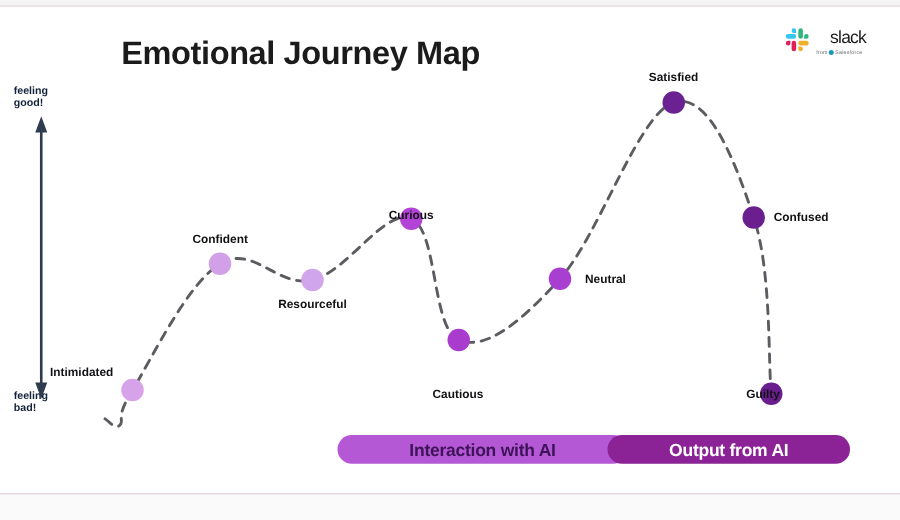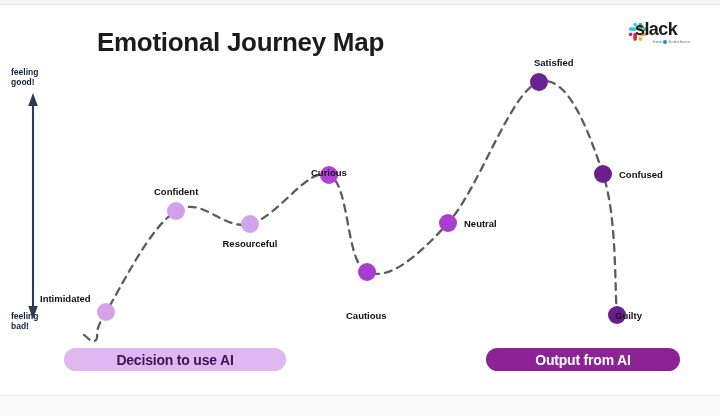--- a/index.html
+++ b/index.html
@@ -8,21 +8,21 @@
   #topline{position:absolute;left:0;top:0;width:720px;height:4px;background:#f4f4f5;border-bottom:1px solid #e6e6e8;}
   #botline{position:absolute;left:0;bottom:0;width:720px;height:20px;background:#fafafa;border-top:1px solid #e8e8ea;}
   #canvas{position:absolute;left:0;top:5px;width:720px;height:390px;background:#fff;}
 
   #title{position:absolute;left:97px;top:22px;font-size:26px;font-weight:700;color:#1b1b1b;
          letter-spacing:-0.3px;white-space:nowrap;}
 
   
   #slacklogo{position:absolute;left:628px;top:14px;width:66px;height:30px;}
   #slackmark{position:absolute;left:0px;top:3px;width:20px;height:20px;}
-  #slackword{position:absolute;left:7px;top:0px;font-size:18px;font-weight:700;color:#1b1b1b;
+  #slackword{position:absolute;left:36px;top:0px;font-size:14px;font-weight:400;color:#1b1b1b;
              letter-spacing:-0.6px;line-height:20px;white-space:nowrap;}
   #slacktag{position:absolute;left:25px;top:20px;font-size:4.2px;color:#6b6b70;white-space:nowrap;letter-spacing:.2px;}
   #slacktag .sfdot{display:inline-block;width:4px;height:4px;border-radius:50%;background:#1798c1;vertical-align:middle;margin:0 1px;}
 
   
   #axis{position:absolute;left:0px;top:0px;width:80px;height:390px;}
   .axlabel{position:absolute;font-size:8.5px;font-weight:700;color:#12223a;line-height:10px;white-space:nowrap;}
   #axgood{left:11px;top:62px;}
   #axbad{left:11px;top:306px;}
 
@@ -95,27 +95,27 @@
         <circle cx="603" cy="169" r="9" fill="#6b1f8e"></circle>
         <circle cx="617" cy="310" r="9" fill="#6a1e8d"></circle>
       </svg>
 
     <div id="nodelabels">
         <div class="nodelabel" style="left: 40px; top: 287.5px;">Intimidated</div>
         <div class="nodelabel" style="left: 154px; top: 181px; text-align: right;">Confident</div>
         <div class="nodelabel" style="left: 222.5px; top: 233px;">Resourceful</div>
         <div class="nodelabel" style="left: 311px; top: 162px;">Curious</div>
         <div class="nodelabel" style="left: 346px; top: 281px; margin-top: 24px;">Cautious</div>
-        <div class="nodelabel" style="left: 464px; top: 212.5px;">Neutral</div>
-        <div class="nodelabel" style="left: 534px; top: 52px; text-align: right;">Satisfied</div>
+        <div class="nodelabel" style="left: 440px; top: 212.5px; padding-left: 28px;">Neutral</div>
+        <div class="nodelabel" style="left: 519px; top: 52px; text-align: right;">Satisfied</div>
         <div class="nodelabel" style="left: 619px; top: 163.5px;">Confused</div>
-        <div class="nodelabel" style="left: 615px; top: 304.5px;">Guilty</div>
+        <div class="nodelabel" style="left: 597px; top: 304.5px;">Guilty</div>
       </div>
 
     <div id="phasebar">
-      <div class="seg" id="seg0">Decision to use AI</div>
+      <div class="seg" id="seg1">Interaction with AI</div>
       <div class="seg" id="seg2">Output from AI</div>
     </div>
 
   </div>
 
   <div id="botline"></div>
 </div>
 
 </body></html>

